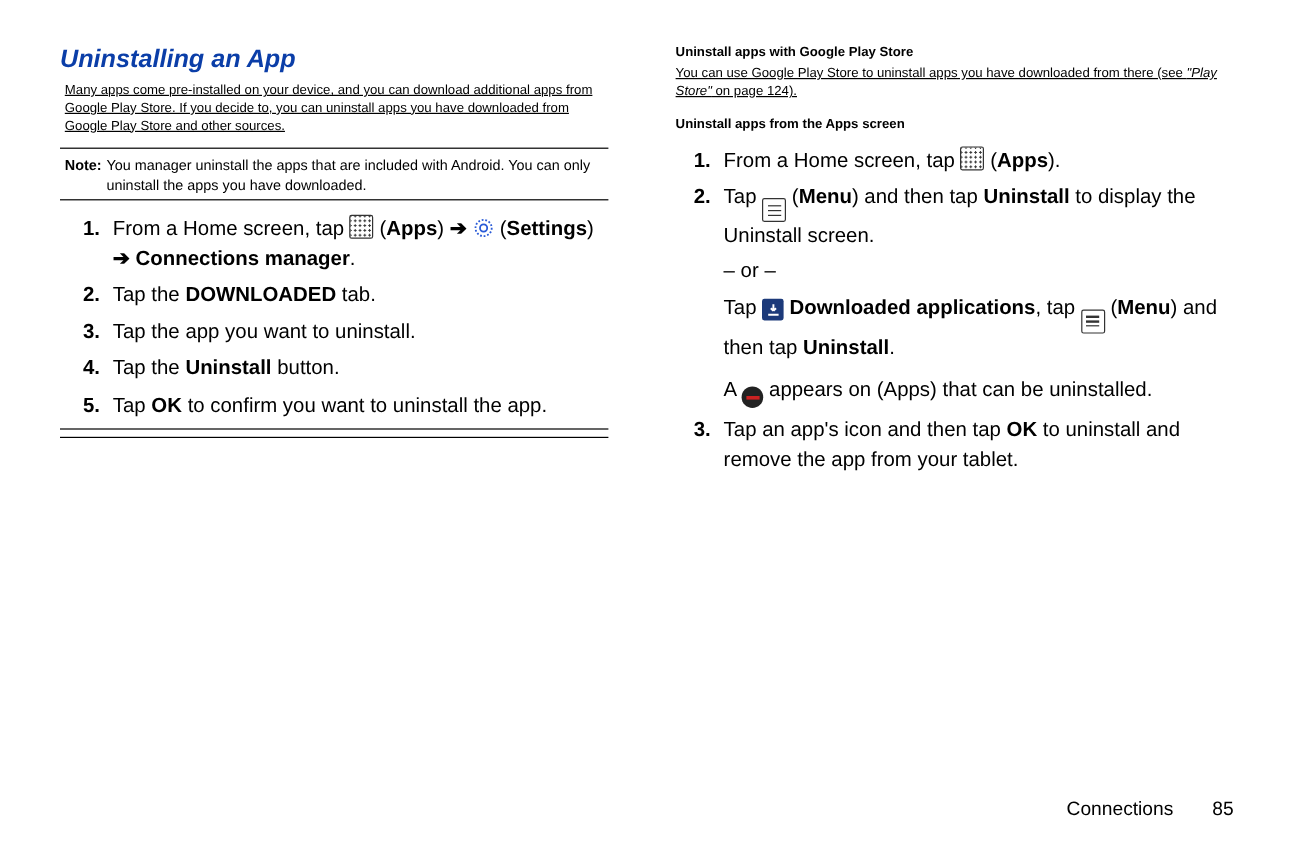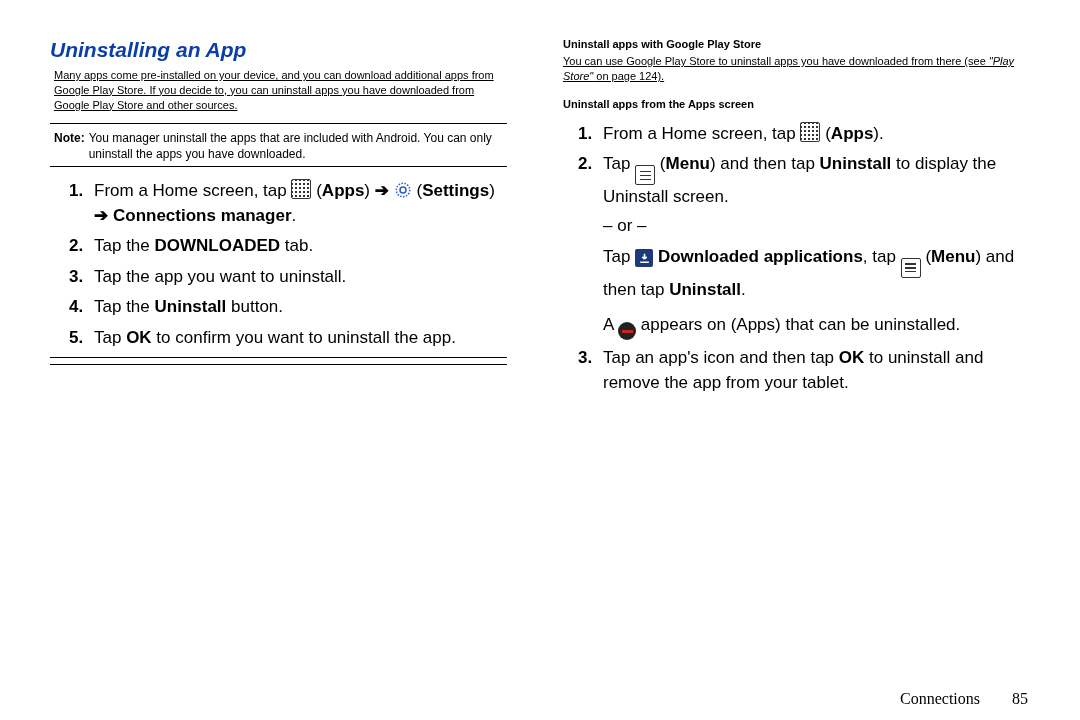--- a/index.html
+++ b/index.html
@@ -108,24 +108,23 @@
     display:block; width:11px; height:2.5px; background:#c22;
   }
   .tip-block {
     font-size: 17px;
     line-height: 1.35;
     margin: 4px 0 4px 4px;
   }
   .tip-body2 { padding-left: 34px; display:block; }
   .footer {
     position: absolute;
-    bottom: 12px;
+    bottom: 36px;
     right: 52px;
     font-size: 16px;
-    font-family: Liberation Serif, serif;
   }
   .footer-label { margin-right: 28px; }
   .italic { font-style: italic; }
   .or-line { margin: 4px 0 6px 0; }
 </style>
 </head>
 <body>
 
 <div class="page">
   <div class="col">

